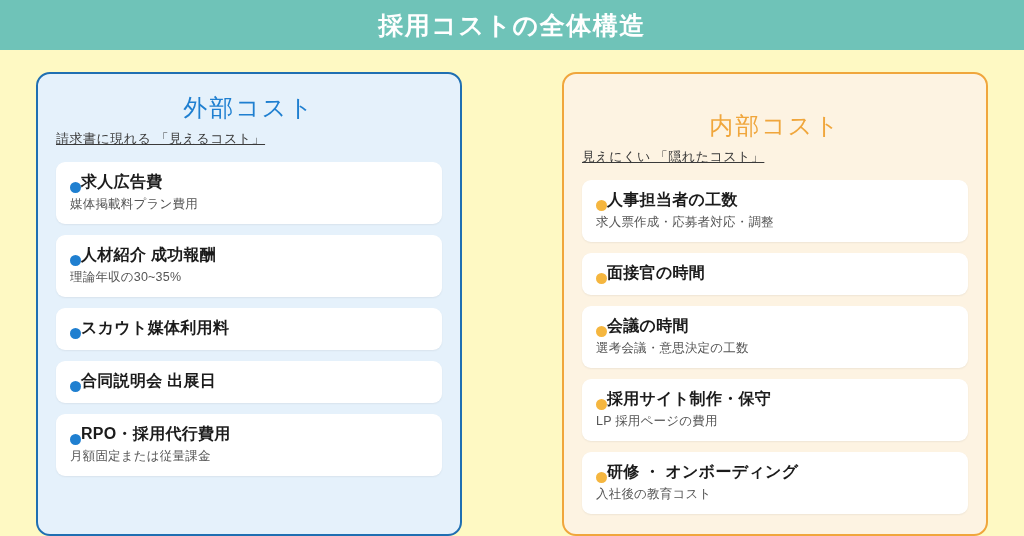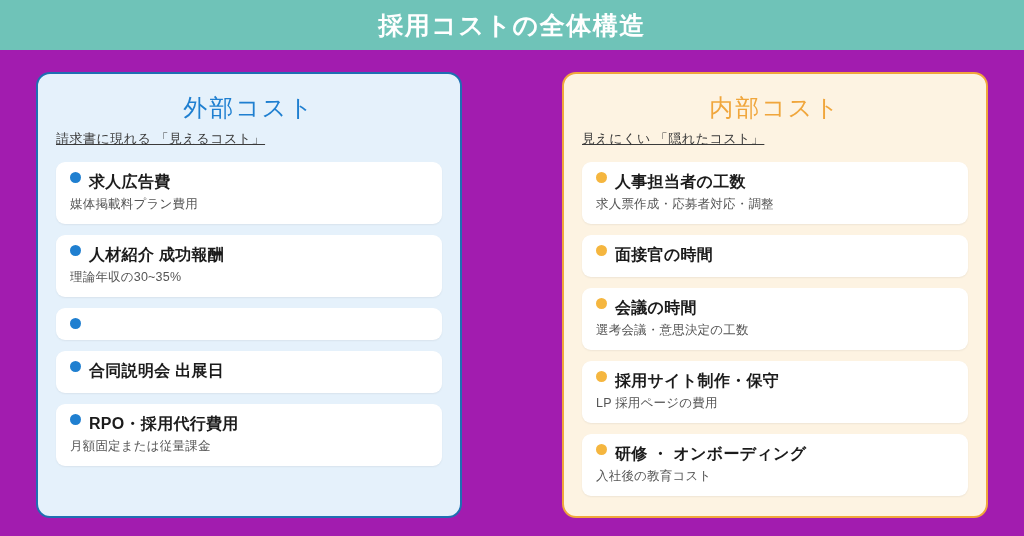--- a/index.html
+++ b/index.html
@@ -6,21 +6,21 @@
   html, body {
     width: 1024px;
     height: 536px;
     background: #ffffff;
     font-family: "Liberation Sans", "DejaVu Sans", sans-serif;
   }
   .page {
     position: relative;
     width: 1024px;
     height: 536px;
-    background: #a21caf;
+    background: #fef9c3;
     overflow: hidden;
   }
   .header-bar {
     width: 100%;
     height: 50px;
     background: #6fc3b8;
     display: flex;
     align-items: center;
     justify-content: center;
   }
@@ -50,40 +50,40 @@
     border: 2.5px solid #f0a63c;
   }
   .panel-title {
     text-align: center;
     font-size: 24px;
     font-weight: normal;
     letter-spacing: 2px;
     margin-bottom: 6px;
   }
   .title-external { color: #1f7fd0; }
-  .title-internal { color: #f0a63c; }
+  .title-internal { color: #f0a63c; margin-top: 18px; }
   .panel-sub {
     font-size: 13px;
     color: #3a3a3a;
     margin-bottom: 14px;
     letter-spacing: 0.5px;
     text-decoration: underline;
   }
   .item {
     background: #ffffff;
     border-radius: 9px;
     padding: 10px 14px 11px 14px;
     margin-bottom: 11px;
     box-shadow: 0 1px 2px rgba(0,0,0,0.06);
   }
   .item:last-child { margin-bottom: 0; }
   .item-head {
     display: flex;
-    align-items: flex-start;
-    gap: 8px;
+    align-items: flex-end;
+    gap: 0;
   }
   .dot {
     width: 11px;
     height: 11px;
     border-radius: 50%;
     flex: 0 0 auto;
   }
   .dot-external { background: #1f7fd0; }
   .dot-internal { background: #f5b63f; }
   .item-title {
@@ -126,20 +126,21 @@
         <div class="item-head">
           <span class="dot dot-external"></span>
           <span class="item-title">人材紹介 成功報酬</span>
         </div>
         <div class="item-desc">理論年収の30~35%</div>
       </div>
 
       <div class="item">
         <div class="item-head">
           <span class="dot dot-external"></span>
+          <span class="item-title">スカウト媒体利用料</span>
         </div>
       </div>
 
       <div class="item">
         <div class="item-head">
           <span class="dot dot-external"></span>
           <span class="item-title">合同説明会 出展日</span>
         </div>
       </div>
 

